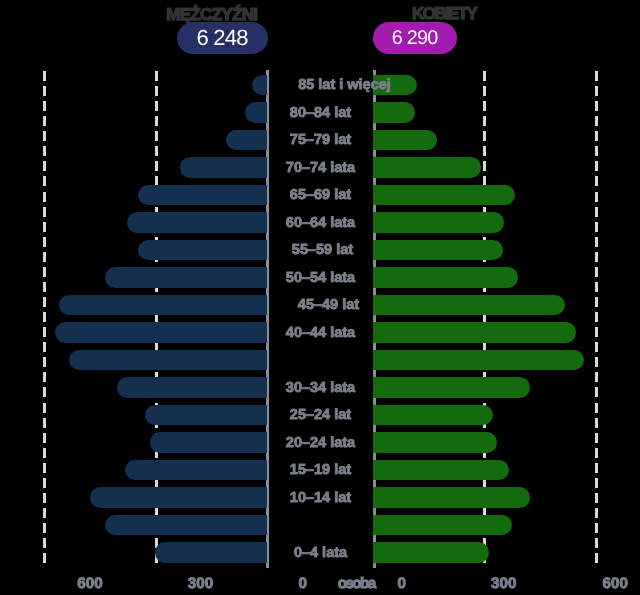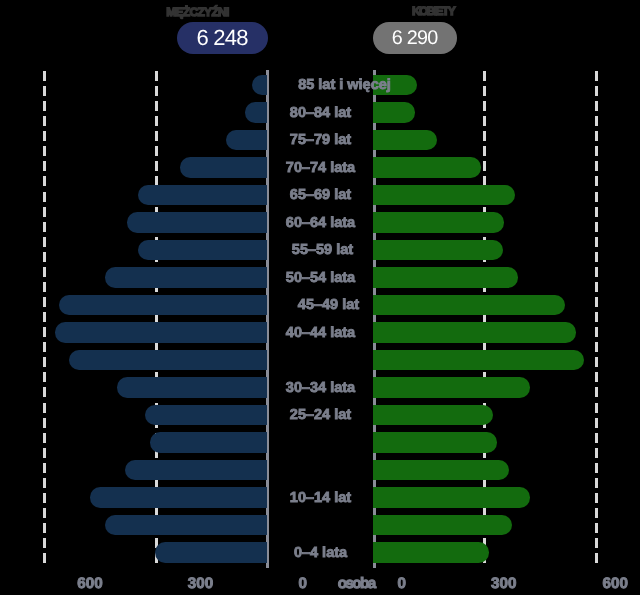--- a/index.html
+++ b/index.html
@@ -1,38 +1,38 @@
 <!DOCTYPE html>
 <html><head>
 <meta charset="utf-8">
 <style>
   html,body{margin:0;padding:0;background:#000;}
   body{width:640px;height:595px;overflow:hidden;font-family:"Liberation Sans",sans-serif;-webkit-font-smoothing:antialiased;text-rendering:geometricPrecision;}
   #root{position:relative;width:640px;height:595px;background:#000;transform:translateZ(0);}
-  .hdr{position:absolute;will-change:opacity;font-weight:bold;font-size:12px;color:#333333;white-space:nowrap;-webkit-text-stroke:1.4px #333333;}
+  .hdr{position:absolute;will-change:opacity;font-weight:bold;font-size:17px;color:#333333;white-space:nowrap;-webkit-text-stroke:1.4px #333333;}
   .badge{position:absolute;will-change:opacity;height:32px;border-radius:16px;display:flex;align-items:center;justify-content:center;
          color:#ffffff;font-size:22px;letter-spacing:-0.8px;text-indent:-0.8px;}
   .axis{position:absolute;width:3px;background:#8a8d98;}
   .grid{position:absolute;width:3px;background:repeating-linear-gradient(#d9d9d9 0 10px, transparent 10px 15.07px);}
   .bar{position:absolute;height:20.4px;}
   .bar.m{border-radius:10.2px 0 0 10.2px;background:#14304f;}
   .bar.f{border-radius:0 10.2px 10.2px 0;background:#136b0e;}
   .agelbl{position:absolute;will-change:opacity;font-weight:bold;font-size:14.5px;color:#7b7f8c;-webkit-text-stroke:0.9px #7b7f8c;text-align:center;white-space:nowrap;}
   .tick{position:absolute;will-change:opacity;font-weight:bold;font-size:15.2px;color:#7b7f8c;-webkit-text-stroke:1px #7b7f8c;white-space:nowrap;margin-left:32px;}
 </style>
 </head>
 <body>
 
 <div id="root">
 <div class="hdr" style="left:166.2px;top:4.8px;letter-spacing:-0.68px;">MĘŻCZYŹNI</div>
 <div class="hdr" style="left:412.0px;top:3.5px;letter-spacing:-1.6px;">KOBIETY</div>
 <div class="badge" style="left:177px;top:22px;width:91px;background:#263066;">
       <span>6 248</span>
     </div>
-<div class="badge" style="left:373px;top:22px;width:84px;background:#737373;font-size:19.8px;letter-spacing:-0.7px;text-indent:-0.7px;">
+<div class="badge" style="left:373px;top:22px;width:84px;background:#a21caf;font-size:19.8px;letter-spacing:-0.7px;text-indent:-0.7px;">
       <span>6 290</span>
     </div>
 <div class="grid" style="left:43.0px;top:70.9px;height:493.30000000000007px;"></div>
 <div class="grid" style="left:155.0px;top:70.9px;height:493.30000000000007px;"></div>
 <div class="grid" style="left:483.0px;top:70.9px;height:493.30000000000007px;"></div>
 <div class="grid" style="left:595.0px;top:70.9px;height:493.30000000000007px;"></div>
 <div class="axis" style="left:266px;top:70.0px;height:498.0px;"></div>
 <div class="axis" style="left:373px;top:70.0px;height:498.0px;"></div>
 <div class="bar m" style="left:251.7214px;top:74.7px;width:15.678600000000001px;"></div>
 <div class="bar f" style="left:373.0px;top:74.7px;width:44.2028px;"></div>
@@ -75,20 +75,22 @@
 <div class="agelbl" style="left:268px;top:131.1px;width:105px;line-height:18px;">75–79 lat</div>
 <div class="agelbl" style="left:268px;top:158.6px;width:105px;line-height:18px;">70–74 lata</div>
 <div class="agelbl" style="left:268px;top:186.1px;width:105px;line-height:18px;">65–69 lat</div>
 <div class="agelbl" style="left:268px;top:213.6px;width:105px;line-height:18px;">60–64 lata</div>
 <div class="agelbl" style="left:268px;top:241.1px;width:109px;line-height:18px;">55–59 lat</div>
 <div class="agelbl" style="left:268px;top:268.59999999999997px;width:105px;line-height:18px;">50–54 lata</div>
 <div class="agelbl" style="left:268px;top:296.09999999999997px;width:105px;line-height:18px;margin-left:8px;">45–49 lat</div>
 <div class="agelbl" style="left:268px;top:323.59999999999997px;width:105px;line-height:18px;">40–44 lata</div>
 <div class="agelbl" style="left:268px;top:378.59999999999997px;width:105px;line-height:18px;">30–34 lata</div>
 <div class="agelbl" style="left:268px;top:406.09999999999997px;width:105px;line-height:18px;">25–24 lat</div>
+<div class="agelbl" style="left:268px;top:433.59999999999997px;width:105px;line-height:18px;">20–24 lata</div>
+<div class="agelbl" style="left:268px;top:461.09999999999997px;width:105px;line-height:18px;">15–19 lat</div>
 <div class="agelbl" style="left:268px;top:488.59999999999997px;width:105px;line-height:18px;">10–14 lat</div>
 <div class="agelbl" style="left:268px;top:543.6px;width:105px;line-height:18px;">0–4 lata</div>
 <div class="tick" style="left:45.3px;top:574.5px;">600</div>
 <div class="tick" style="left:155.8px;top:574.5px;">300</div>
 <div class="tick" style="left:266.6px;top:574.5px;">0</div>
 <div class="tick" style="left:0px;width:373.9px;text-align:right;top:574.5px;">0</div>
 <div class="tick" style="left:0px;width:484.4px;text-align:right;top:574.5px;">300</div>
 <div class="tick" style="left:0px;width:595.9px;text-align:right;top:574.5px;">600</div>
 <div class="tick" style="left:285px;width:80px;text-align:center;top:574.5px;letter-spacing:-1.6px;text-indent:-1.6px;">osoba</div>
 </div>

